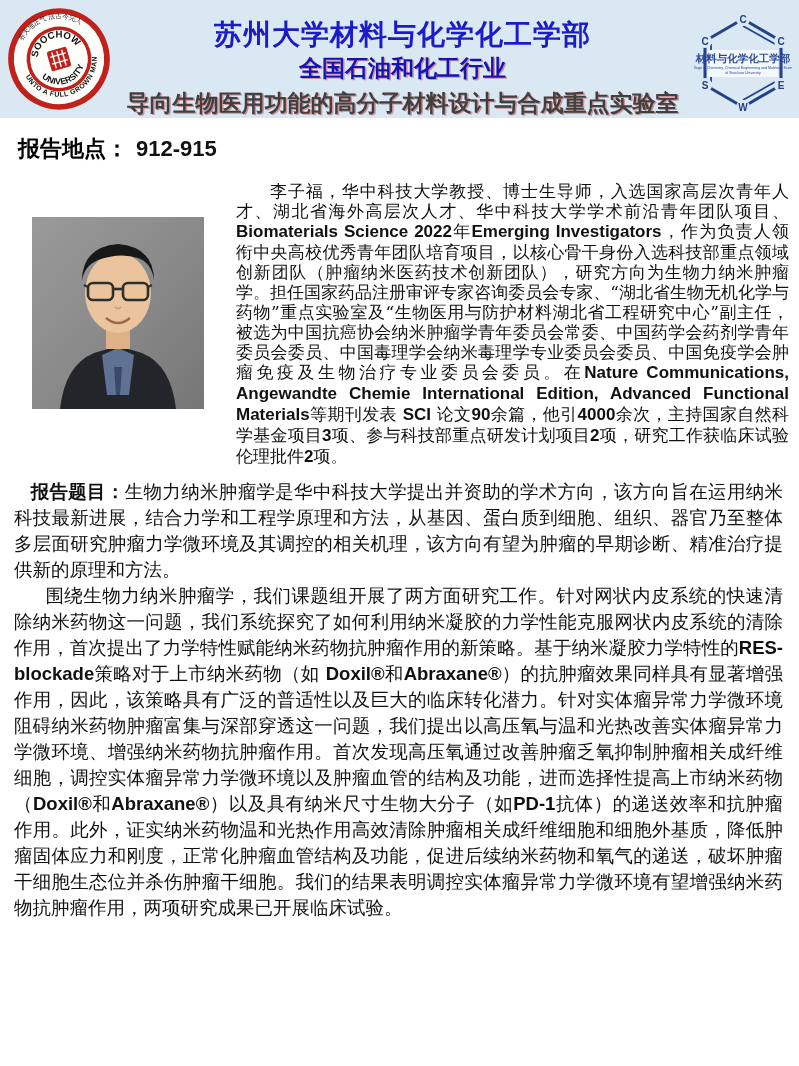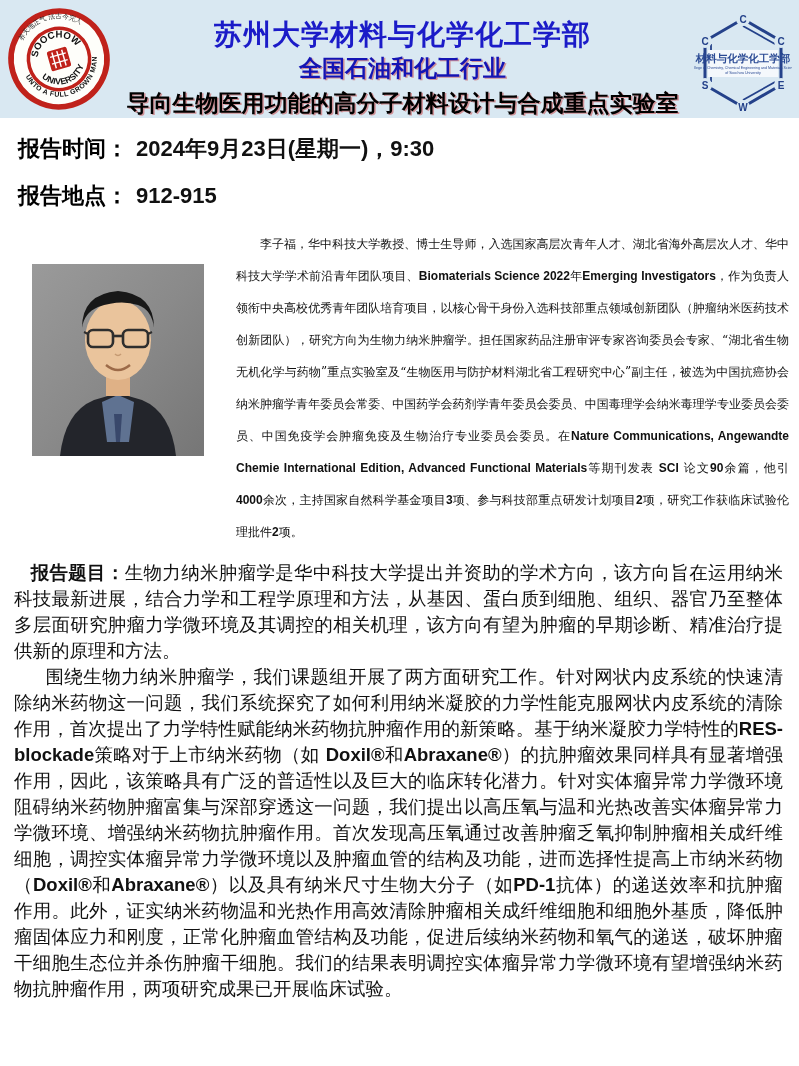--- a/index.html
+++ b/index.html
@@ -7,34 +7,34 @@
         font-family:"DejaVu Serif","Liberation Serif",serif;color:#111;}
 
   
   .header{display:flex;align-items:center;height:118px;background:#d9e8f2;}
   .seal-wrap{width:118px;display:flex;justify-content:center;align-items:center;}
   .seal-rot{transform:rotate(-16deg);}
   .hex-wrap{width:112px;display:flex;justify-content:center;align-items:flex-start;padding-top:8px;}
   .titles{flex:1;text-align:center;line-height:1.25;font-family:"Liberation Sans","DejaVu Sans",sans-serif;font-weight:700;}
   .t1{font-size:28px;color:#1b1bc8;letter-spacing:1px;margin-top:17px;}
   .t2{font-size:23px;color:#1414b4;text-shadow:1.4px 1.2px 0 rgba(198,40,40,.45);margin-top:2px;text-align:center;}
-  .t3{font-size:23px;color:#000000;text-shadow:1.4px 1.2px 0 rgba(198,40,40,.45);margin-top:6px;}
+  .t3{font-size:23px;color:#404040;text-shadow:1.4px 1.2px 0 rgba(198,40,40,.45);margin-top:6px;}
 
   
   .details{padding:16px 0 0 18px;}
   .drow{margin-bottom:17px;font-size:22px;white-space:nowrap;}
   .dlabel{font-family:"Liberation Sans","DejaVu Sans",sans-serif;font-weight:700;color:#000;}
   .dkai{font-family:"DejaVu Serif","Liberation Serif",serif;letter-spacing:3px;margin-left:8px;}
   .dbold{font-family:"Liberation Sans","DejaVu Sans",sans-serif;font-weight:700;margin-left:8px;}
 
   
   .bio{display:flex;margin-top:2px;}
   .photo-col{width:236px;flex:0 0 236px;display:flex;justify-content:center;}
   .photo{width:172px;height:192px;margin-top:36px;display:block;}
-  .bio-text{flex:1;padding-right:10px;font-size:12px;line-height:32px;text-align:justify;text-indent:2em;}
+  .bio-text{flex:1;padding-right:10px;font-size:17px;line-height:20px;text-align:justify;text-indent:2em;}
   .b{font-family:"Liberation Sans","DejaVu Sans",sans-serif;font-weight:700;}
 
   
   .abstract{margin-top:12px;padding:0 16px 0 14px;font-size:18.5px;line-height:26px;text-align:justify;}
   .abstract p{margin:0;}
   .p1{text-indent:0.9em;}
   .p2{text-indent:1.7em;}
   .abs-label{font-family:"Liberation Sans","DejaVu Sans",sans-serif;font-weight:700;}
 </style>
 </head>
@@ -110,23 +110,20 @@
           <text x="48" y="51" font-size="10.5" font-weight="bold" fill="#2a4a94" text-anchor="middle" font-family="'DejaVu Sans',sans-serif">材料与化学化工学部</text>
           <text x="48" y="58" font-size="3.6" fill="#2a4a94" text-anchor="middle" font-family="'Liberation Sans',sans-serif">College of Chemistry, Chemical Engineering and Materials Science</text>
           <text x="48" y="63" font-size="3.6" fill="#2a4a94" text-anchor="middle" font-family="'Liberation Sans',sans-serif">of Soochow University</text>
         </g>
       </svg>
     </div>
   </div>
 
   <div class="details">
     <div class="drow">
-      <span class="dlabel">报告时间：</span><span class="dbold">2024年9月23日(星期一)，9:30</span>
-    </div>
-    <div class="drow">
       <span class="dlabel">报告地点：</span><span class="dbold">912-915</span>
     </div>
   </div>
 
   <div class="bio">
     <div class="photo-col">
       <svg class="photo" viewBox="0 0 172 192">
         <defs>
           <linearGradient id="bgGrad" x1="0" y1="0" x2="1" y2="1">
             <stop offset="0" stop-color="#9a9a9a"></stop>

